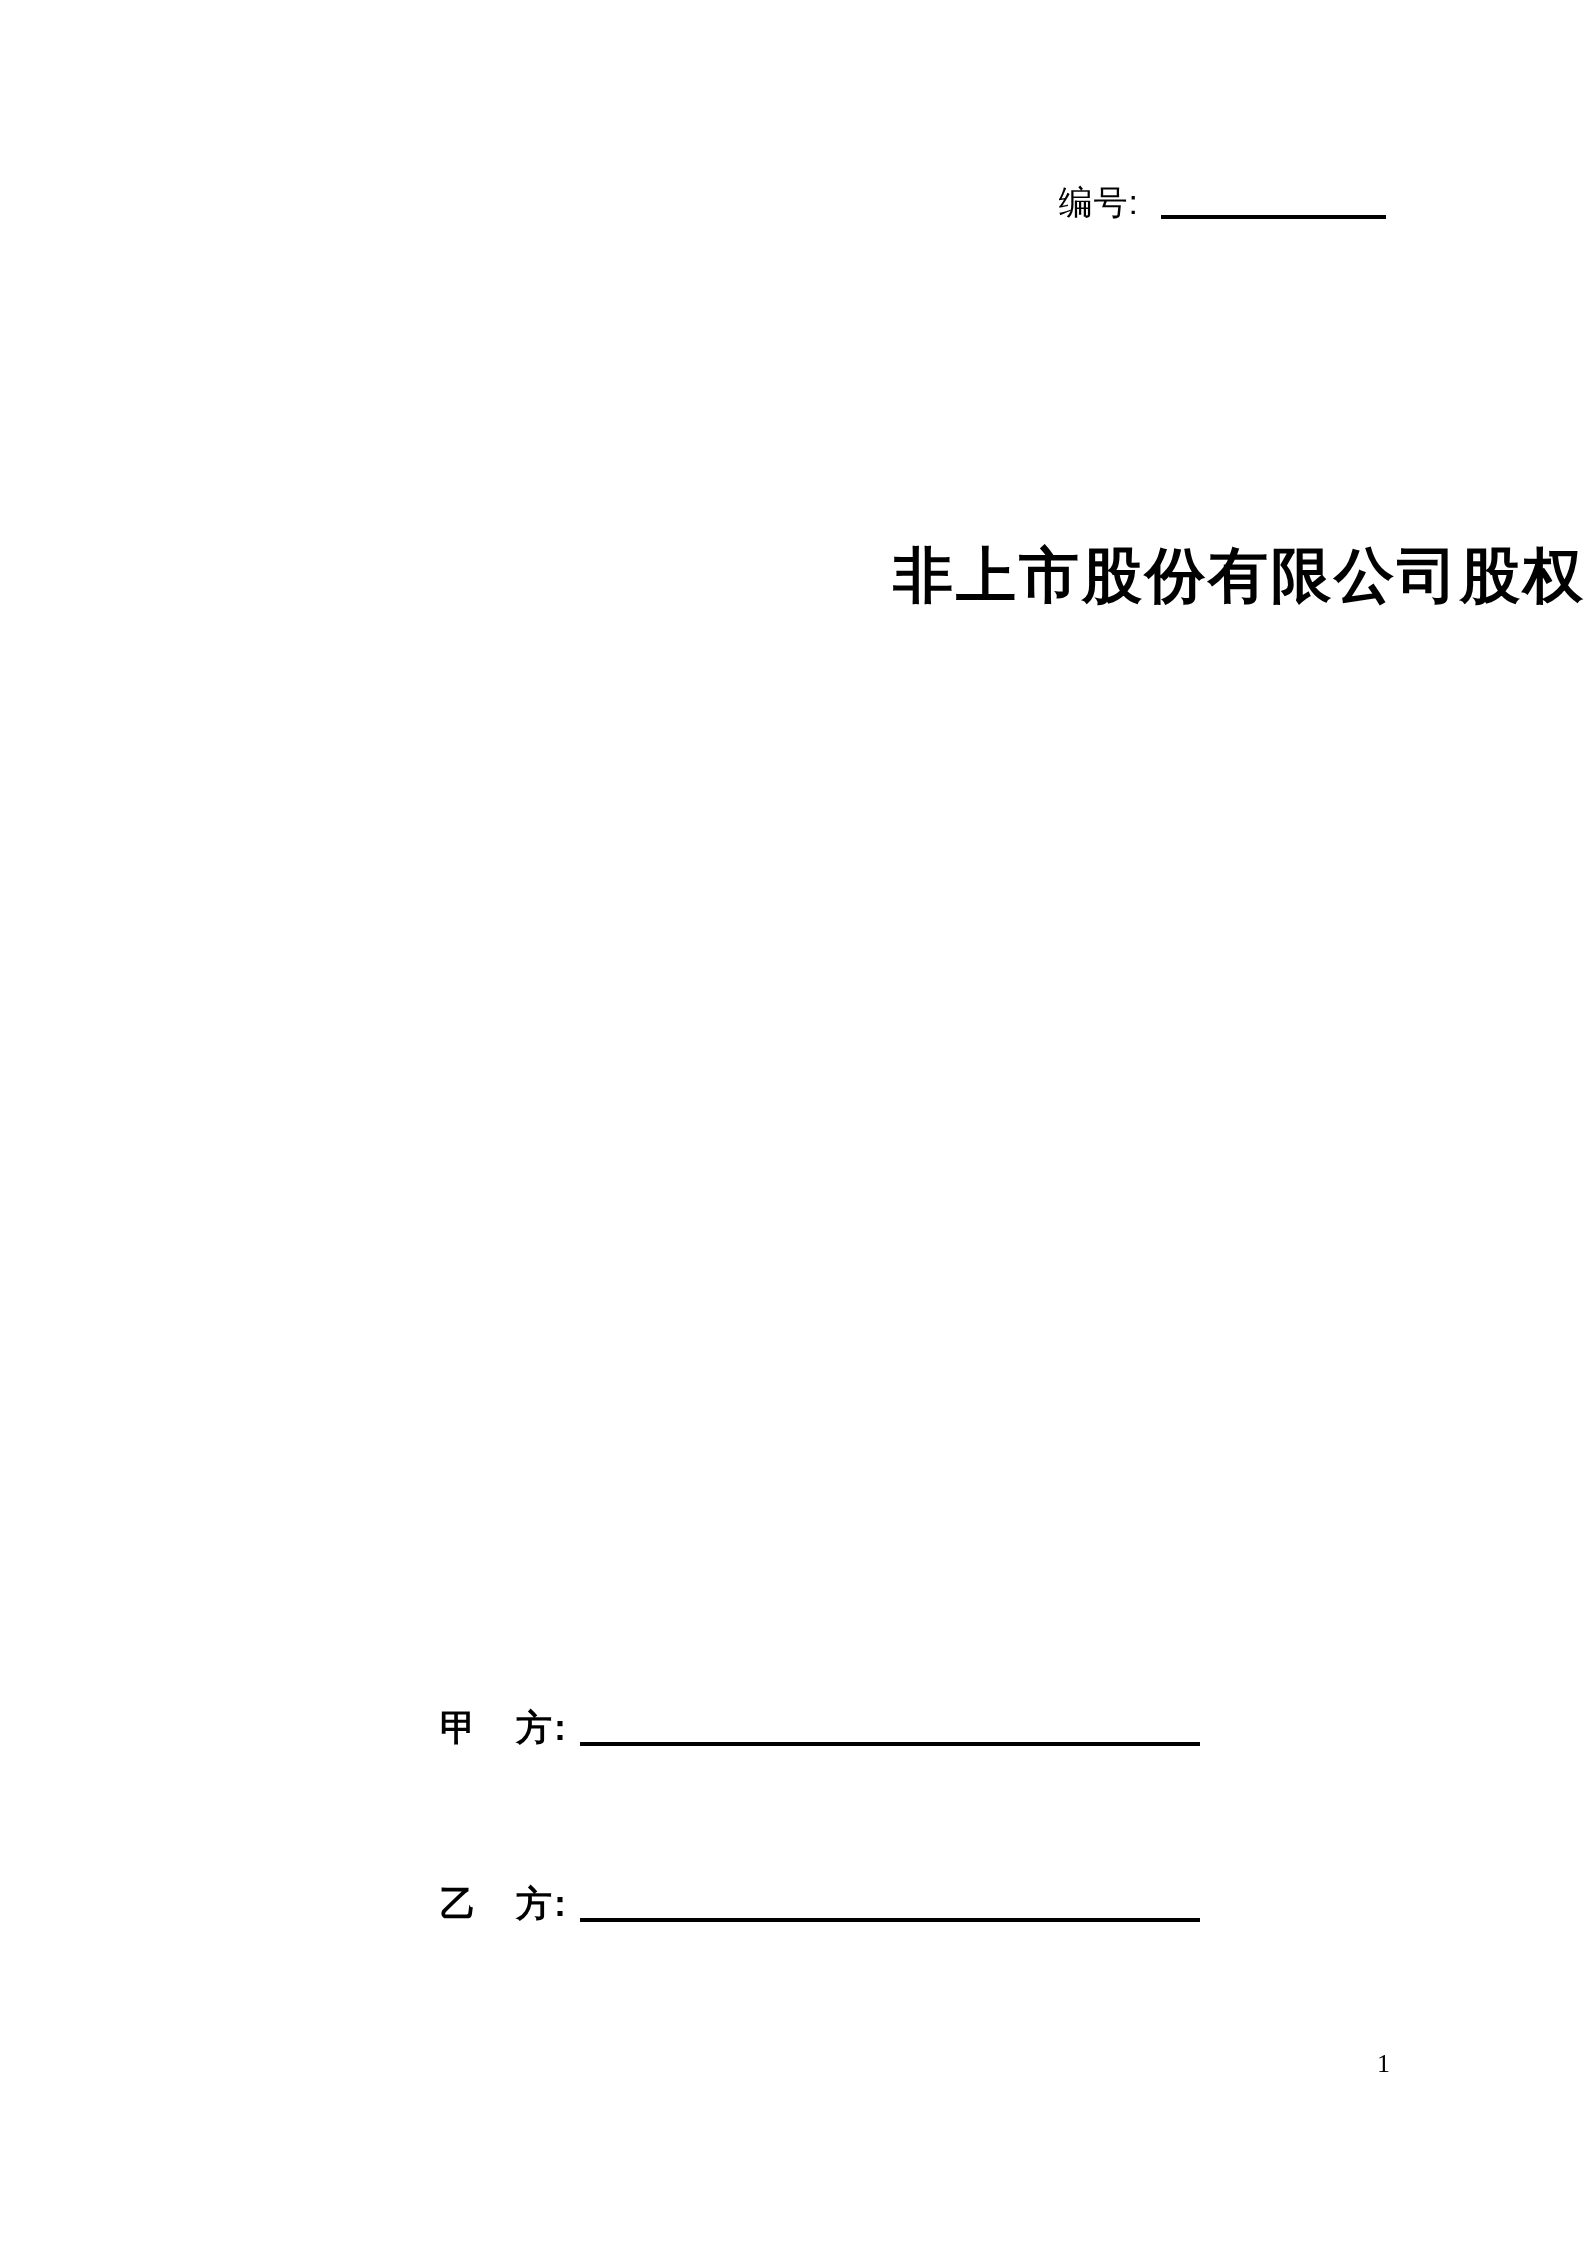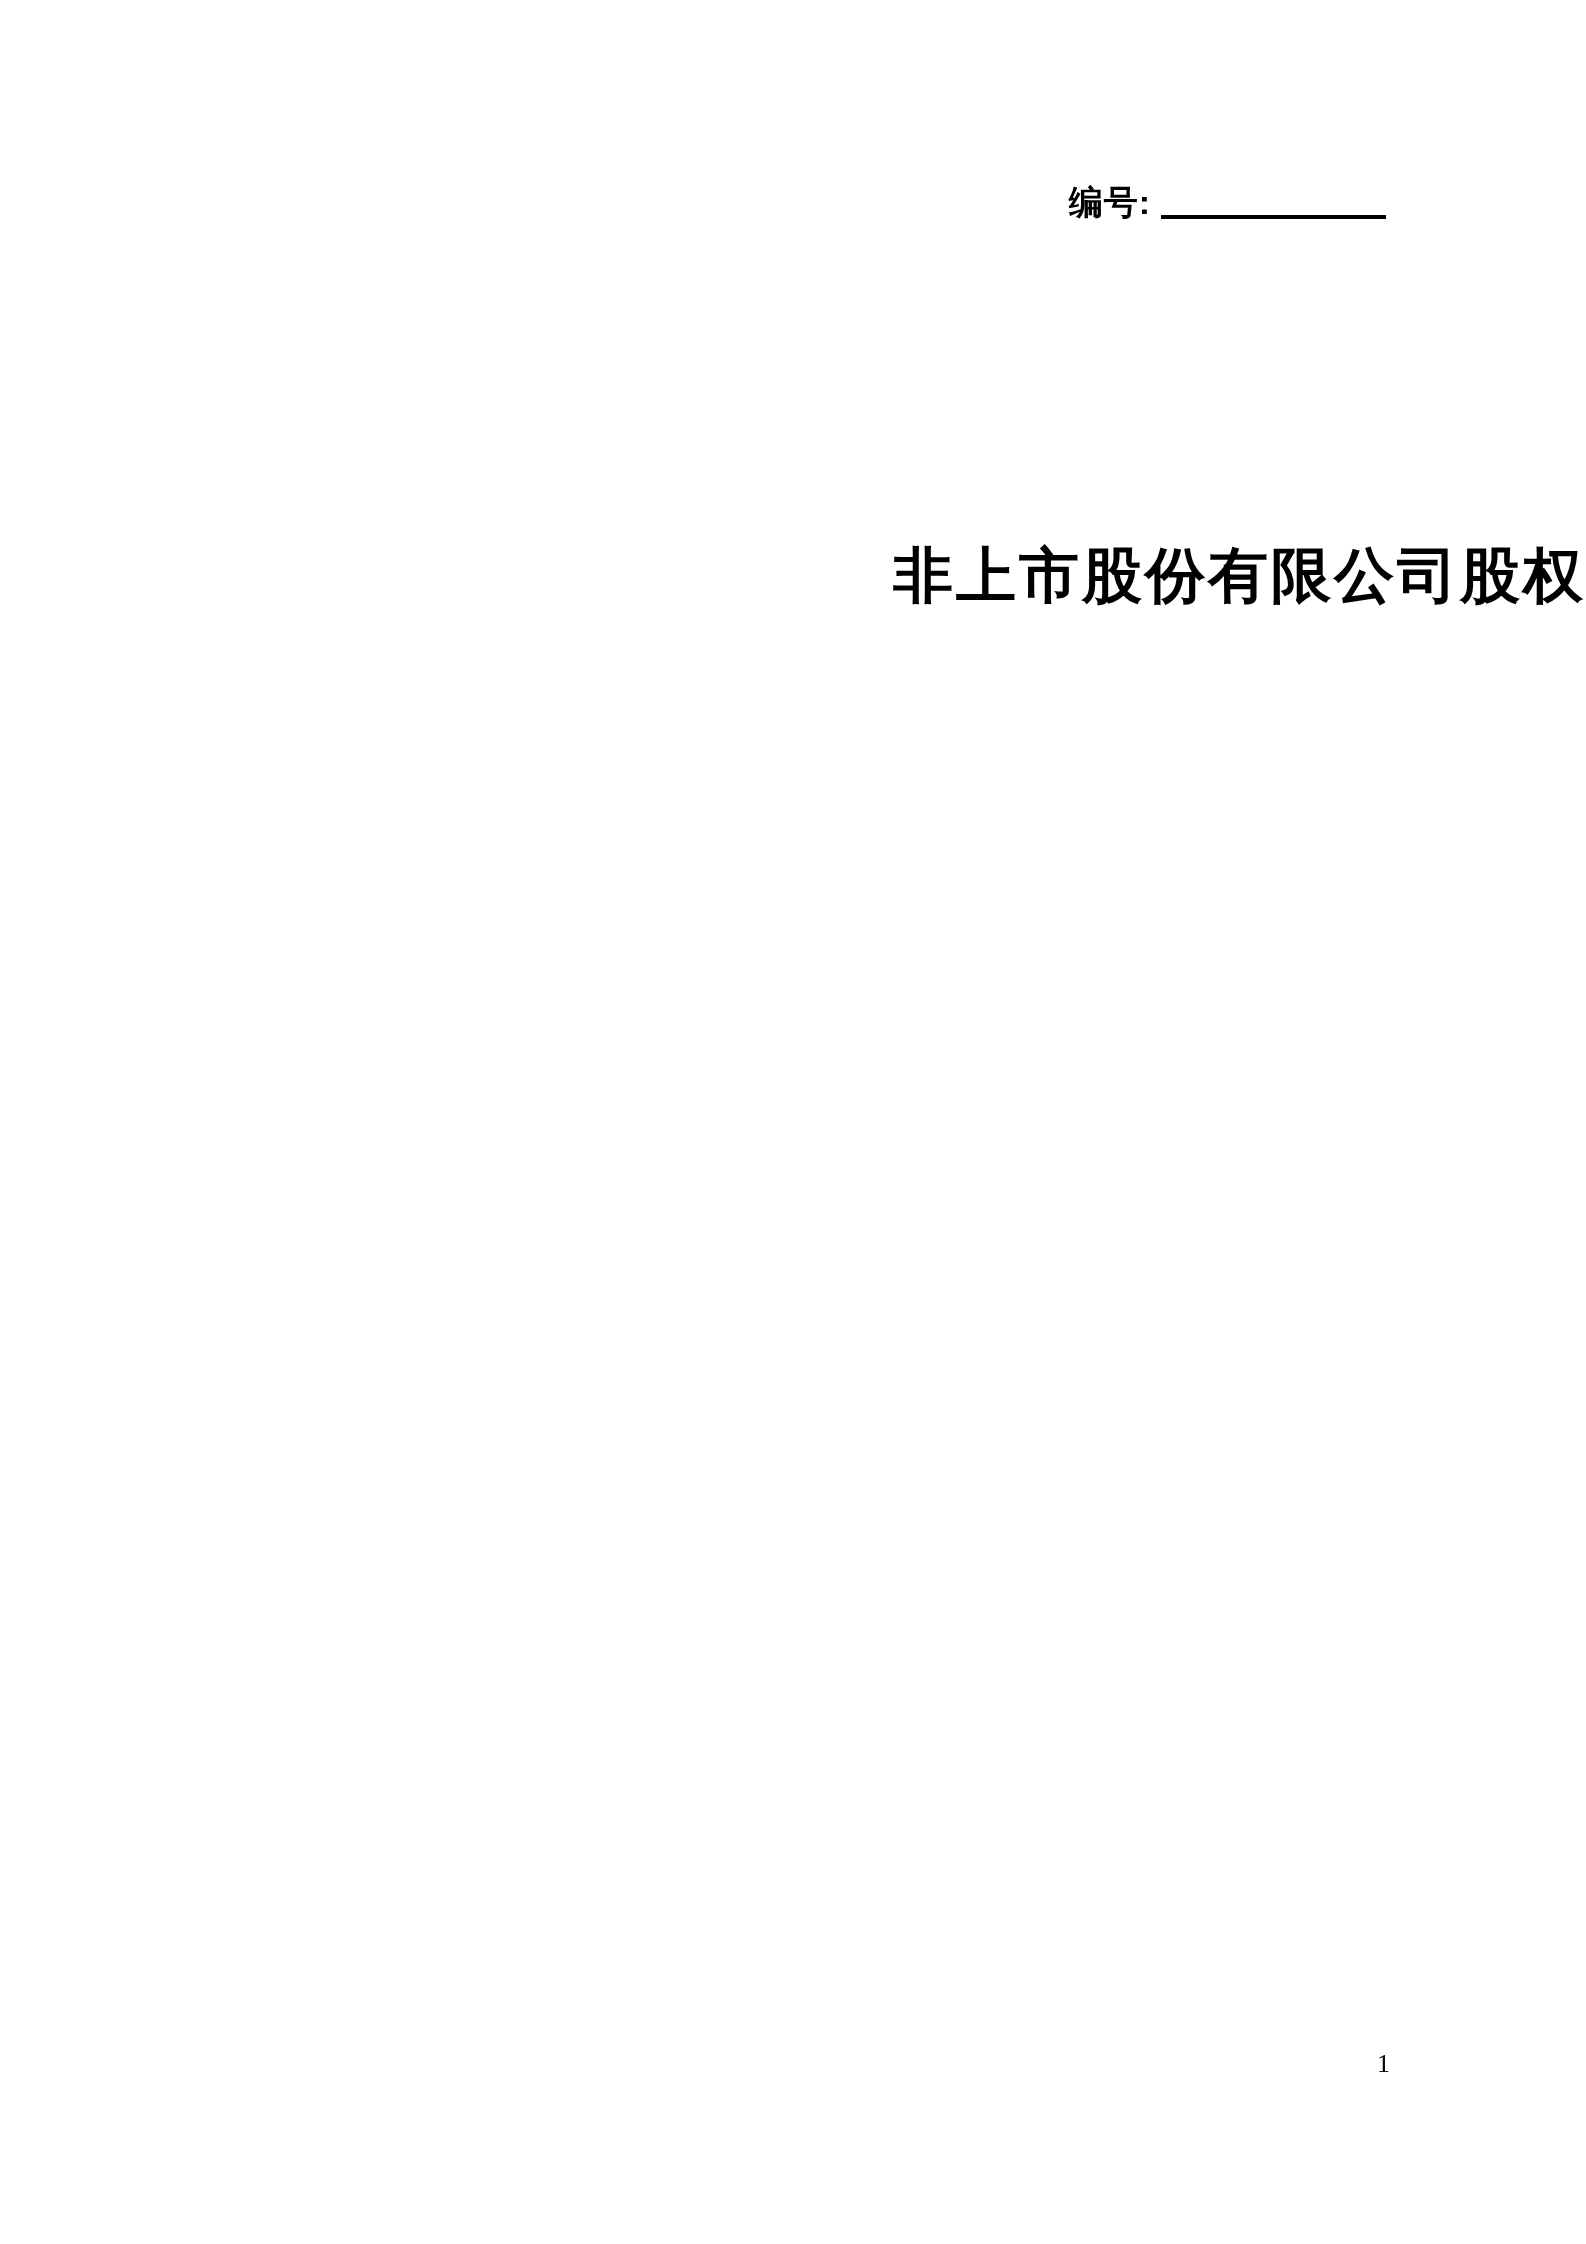--- a/index.html
+++ b/index.html
@@ -21,22 +21,23 @@
   }
 
   
   .doc-number {
     position: absolute;
     top: 185px;
     right: 200px;
     display: flex;
     align-items: flex-end;
     font-size: 34px;
-    font-weight: bold;
+    font-weight: normal;
     letter-spacing: 1px;
+    gap: 12px;
   }
   .doc-number .label {
     white-space: nowrap;
     line-height: 1;
   }
   .doc-number .blank {
     display: inline-block;
     width: 225px;
     border-bottom: 4px solid #000;
     margin-left: 10px;
@@ -106,16 +107,26 @@
 
   <div class="doc-number">
     <span class="label">编号:</span>
     <span class="blank"></span>
   </div>
 
   <div class="title-block">
     <div class="title-line">非上市股份有限公司股权</div>
   </div>
 
+  <div class="parties">
+    <div class="party-row">
+      <span class="p-label">甲　方:</span>
+      <span class="p-blank"></span>
+    </div>
+    <div class="party-row">
+      <span class="p-label">乙　方:</span>
+      <span class="p-blank"></span>
+    </div>
+  </div>
 
   <div class="page-number">1</div>
 
 </div>
 
 </body></html>

